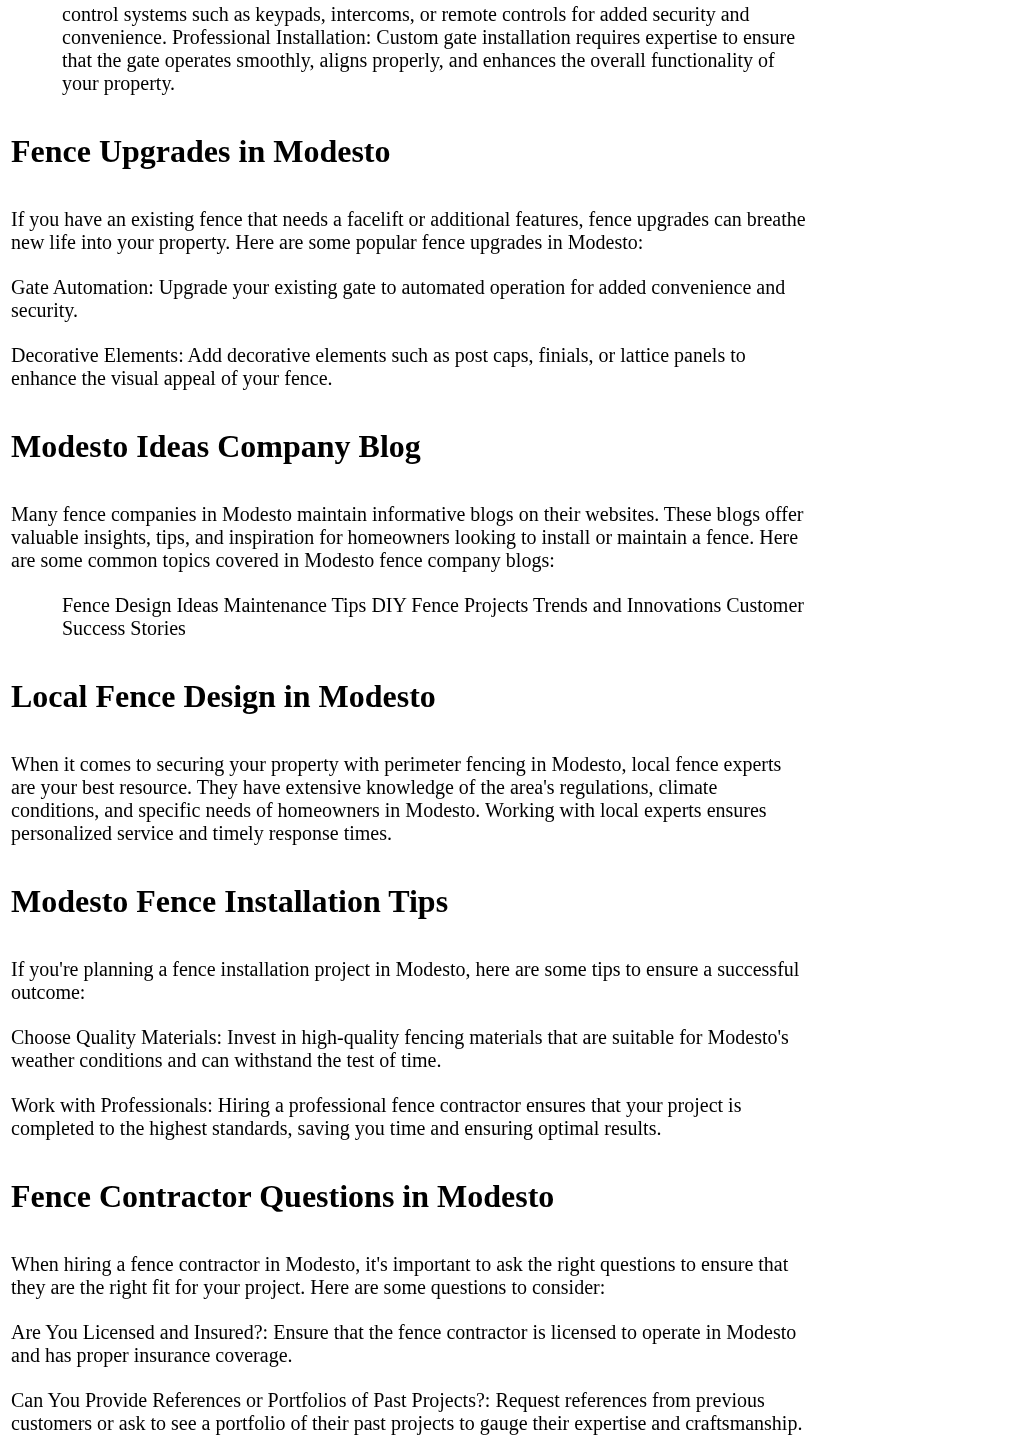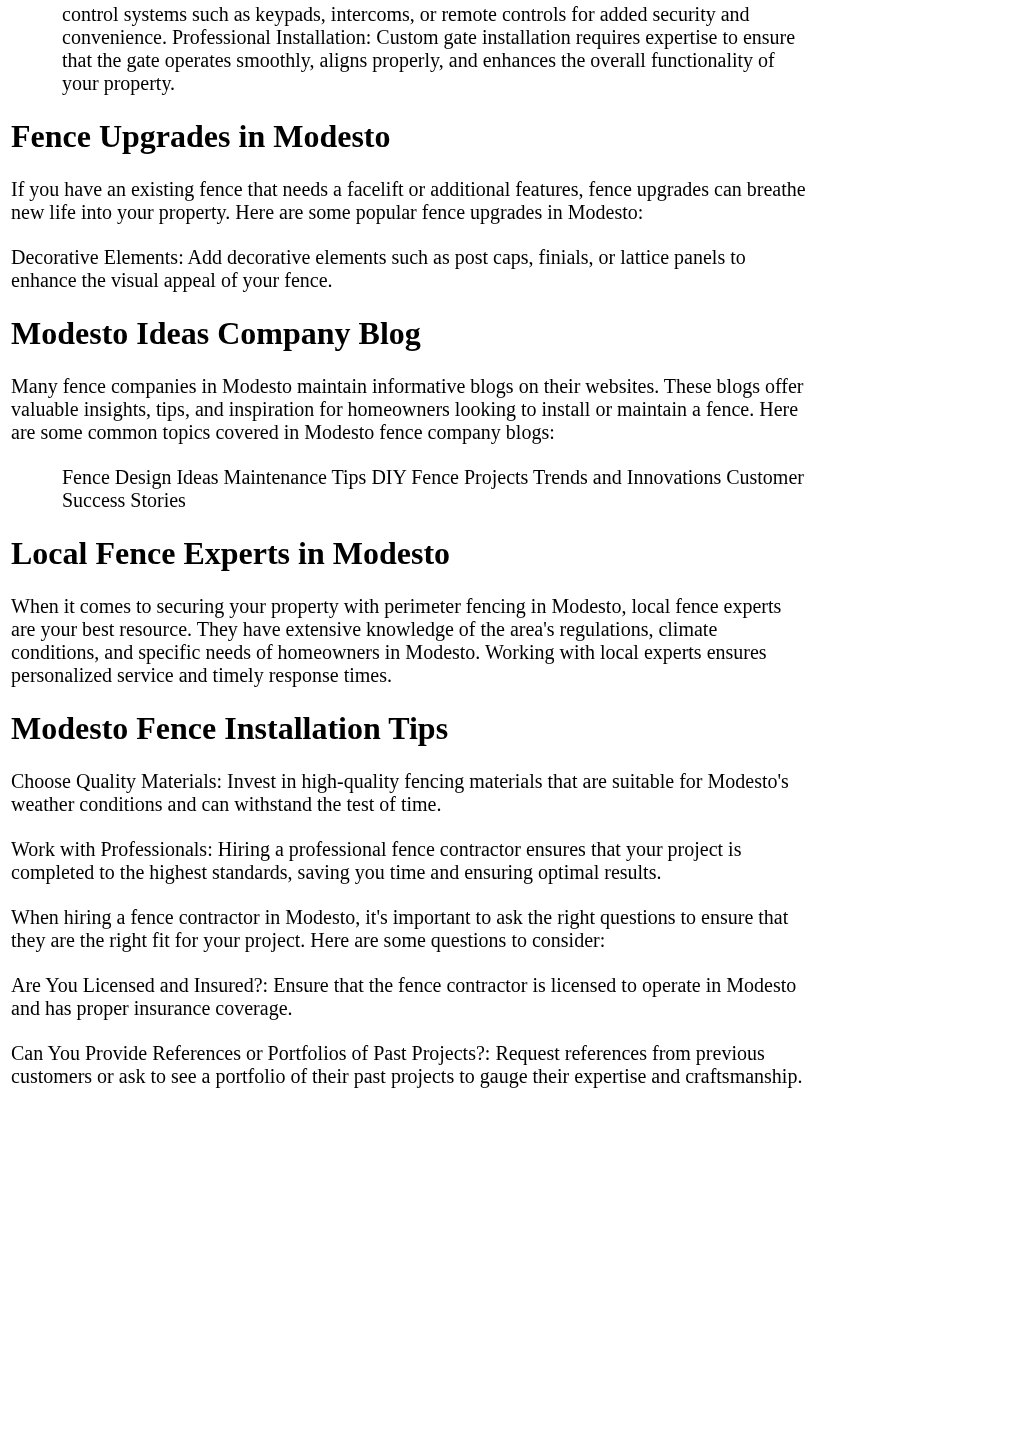--- a/index.html
+++ b/index.html
@@ -25,35 +25,38 @@
   .para.indent {
     padding-left: 51px;
   }
   .page > :first-child {
     margin-top: 0;
   }
   .heading {
     font-size: 32px;
     line-height: 37px;
     font-weight: bold;
-    margin: 23px 0;
+    margin: 38px 0;
   }
 </style>
 </head>
 <body>
 
 <div class="page">
   <p class="para indent">control systems such as keypads, intercoms, or remote controls for added security and convenience. Professional Installation: Custom gate installation requires expertise to ensure that the gate operates smoothly, aligns properly, and enhances the overall functionality of your property.</p>
   <h1 class="heading">Fence Upgrades in Modesto</h1>
   <p class="para">If you have an existing fence that needs a facelift or additional features, fence upgrades can breathe new life into your property. Here are some popular fence upgrades in Modesto:</p>
+  <p class="para">Gate Automation: Upgrade your existing gate to automated operation for added convenience and security.</p>
   <p class="para">Decorative Elements: Add decorative elements such as post caps, finials, or lattice panels to enhance the visual appeal of your fence.</p>
   <h1 class="heading">Modesto Ideas Company Blog</h1>
   <p class="para">Many fence companies in Modesto maintain informative blogs on their websites. These blogs offer valuable insights, tips, and inspiration for homeowners looking to install or maintain a fence. Here are some common topics covered in Modesto fence company blogs:</p>
   <p class="para indent">Fence Design Ideas Maintenance Tips DIY Fence Projects Trends and Innovations Customer Success Stories</p>
-  <h1 class="heading">Local Fence Experts in Modesto</h1>
+  <h1 class="heading">Local Fence Design in Modesto</h1>
   <p class="para">When it comes to securing your property with perimeter fencing in Modesto, local fence experts are your best resource. They have extensive knowledge of the area's regulations, climate conditions, and specific needs of homeowners in Modesto. Working with local experts ensures personalized service and timely response times.</p>
   <h1 class="heading">Modesto Fence Installation Tips</h1>
+  <p class="para">If you're planning a fence installation project in Modesto, here are some tips to ensure a successful outcome:</p>
   <p class="para">Choose Quality Materials: Invest in high-quality fencing materials that are suitable for Modesto's weather conditions and can withstand the test of time.</p>
   <p class="para">Work with Professionals: Hiring a professional fence contractor ensures that your project is completed to the highest standards, saving you time and ensuring optimal results.</p>
+  <h1 class="heading">Fence Contractor Questions in Modesto</h1>
   <p class="para">When hiring a fence contractor in Modesto, it's important to ask the right questions to ensure that they are the right fit for your project. Here are some questions to consider:</p>
   <p class="para">Are You Licensed and Insured?: Ensure that the fence contractor is licensed to operate in Modesto and has proper insurance coverage.</p>
   <p class="para">Can You Provide References or Portfolios of Past Projects?: Request references from previous customers or ask to see a portfolio of their past projects to gauge their expertise and craftsmanship.</p>
 </div>
 
 </body></html>

